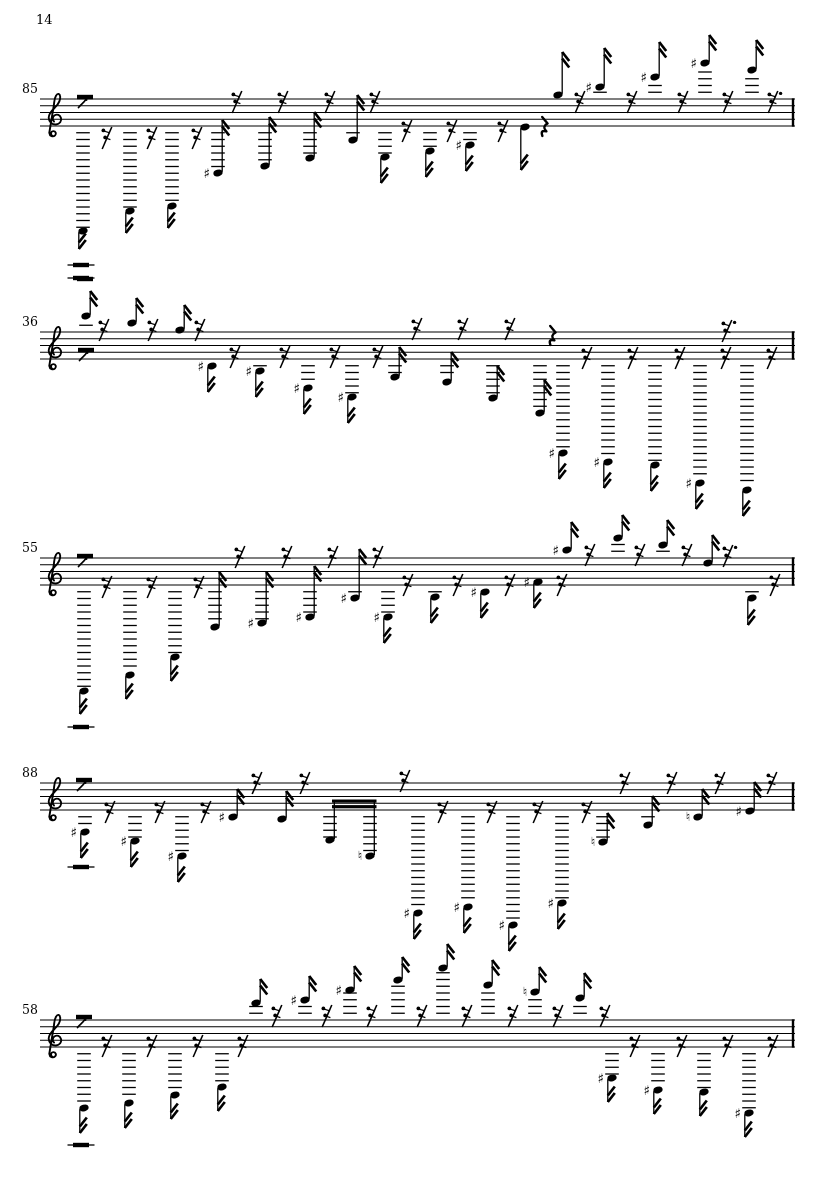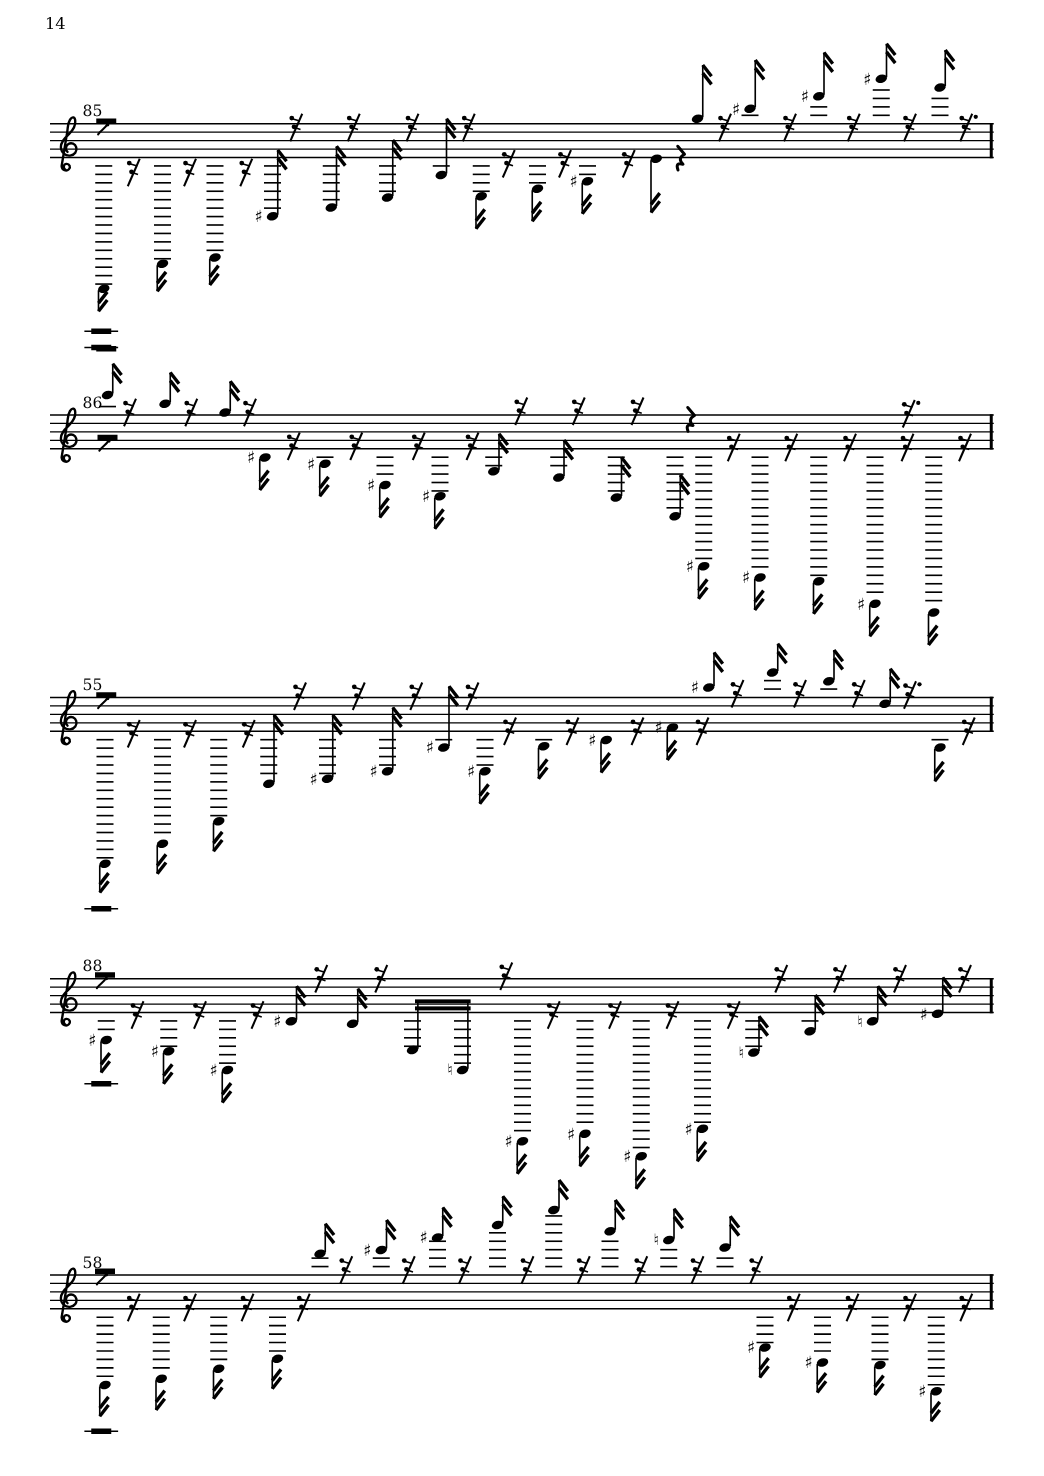--- a/index.html
+++ b/index.html
@@ -1,28 +1,28 @@
 <!DOCTYPE html>
 <html><head>
 <meta charset="utf-8">
 <style>
   html,body{margin:0;padding:0;background:#e8e8e8;}
   .page{position:relative;width:835px;height:1181px;background:#ffffff;overflow:hidden;
         font-family:"DejaVu Serif", serif;}
   .pagenum{position:absolute;left:36px;top:12px;font-size:13px;color:#000;}
-  .mnum{position:absolute;left:22px;font-size:12.5px;color:#000;margin-left:44px;}
+  .mnum{position:absolute;left:22px;font-size:12.5px;color:#000;}
   svg{position:absolute;left:0;top:0;}
 </style>
 </head>
 <body>
 
 <div class="page">
   <div class="pagenum">14</div>
   <span class="mnum" style="top: 81px;">85</span>
-  <span class="mnum" style="top: 314px;">86</span>
+  <span class="mnum" style="top: 314px;">36</span>
   <span class="mnum" style="top: 540px;">55</span>
   <span class="mnum" style="top: 765px;">88</span>
   <span class="mnum" style="top: 1002px;">58</span>
   <svg id="score" width="835" height="1181" viewBox="0 0 835 1181">
       <line x1="40" y1="99" x2="795" y2="99" stroke="#000000" stroke-width="1.05" stroke-linecap="butt"></line>
       <line x1="40" y1="105.75" x2="795" y2="105.75" stroke="#000000" stroke-width="1.05" stroke-linecap="butt"></line>
       <line x1="40" y1="112.5" x2="795" y2="112.5" stroke="#000000" stroke-width="1.05" stroke-linecap="butt"></line>
       <line x1="40" y1="119.25" x2="795" y2="119.25" stroke="#000000" stroke-width="1.05" stroke-linecap="butt"></line>
       <line x1="40" y1="126" x2="795" y2="126" stroke="#000000" stroke-width="1.05" stroke-linecap="butt"></line>
       <line x1="793" y1="98.4" x2="793" y2="126.6" stroke="#000000" stroke-width="2.4" stroke-linecap="butt"></line>

